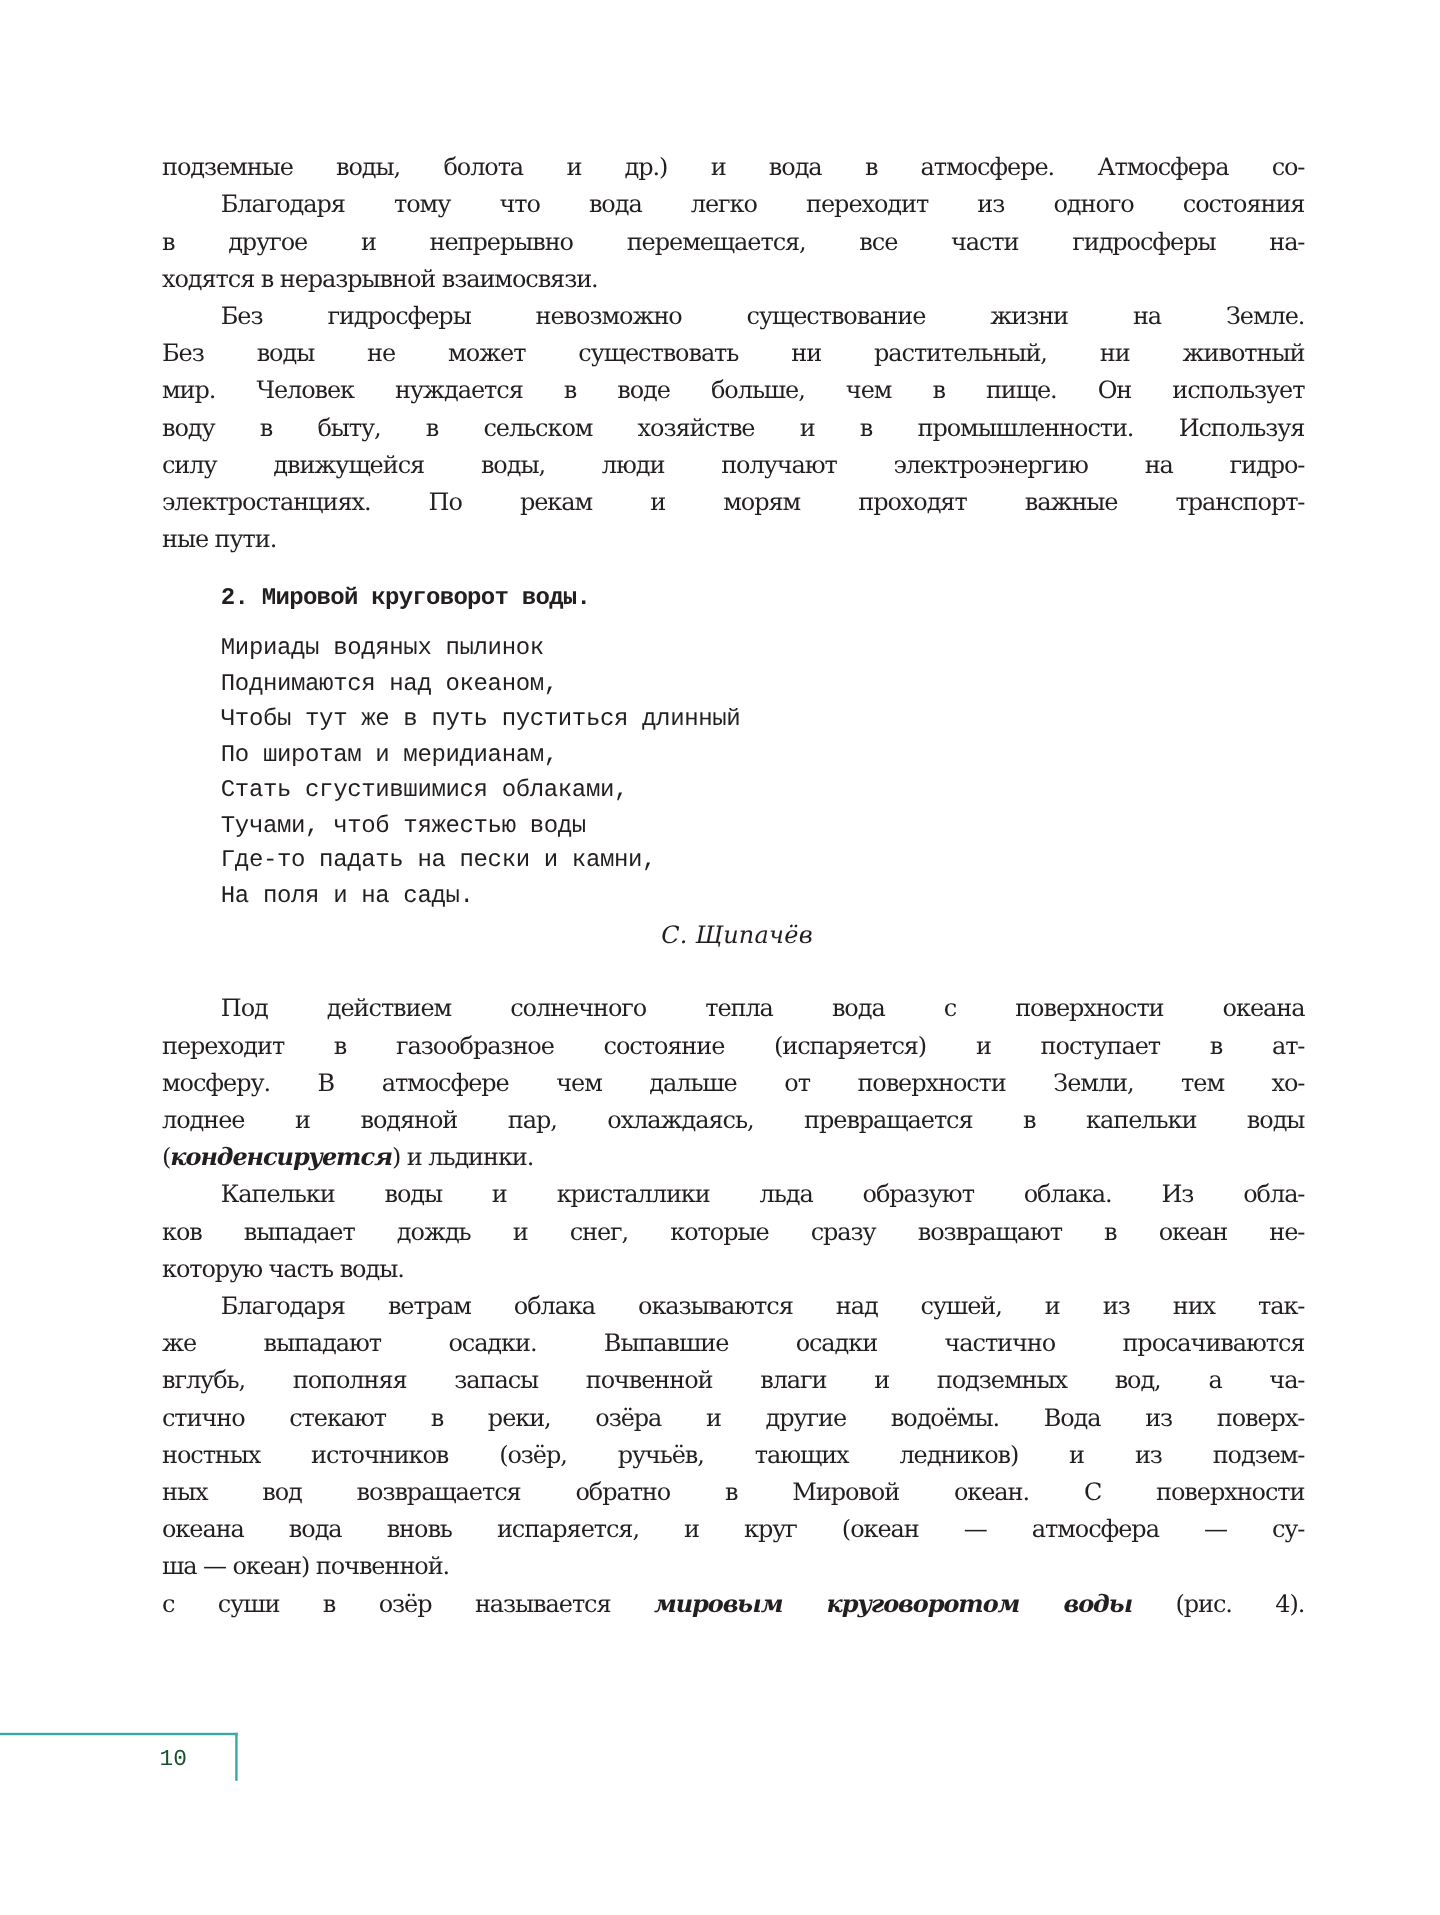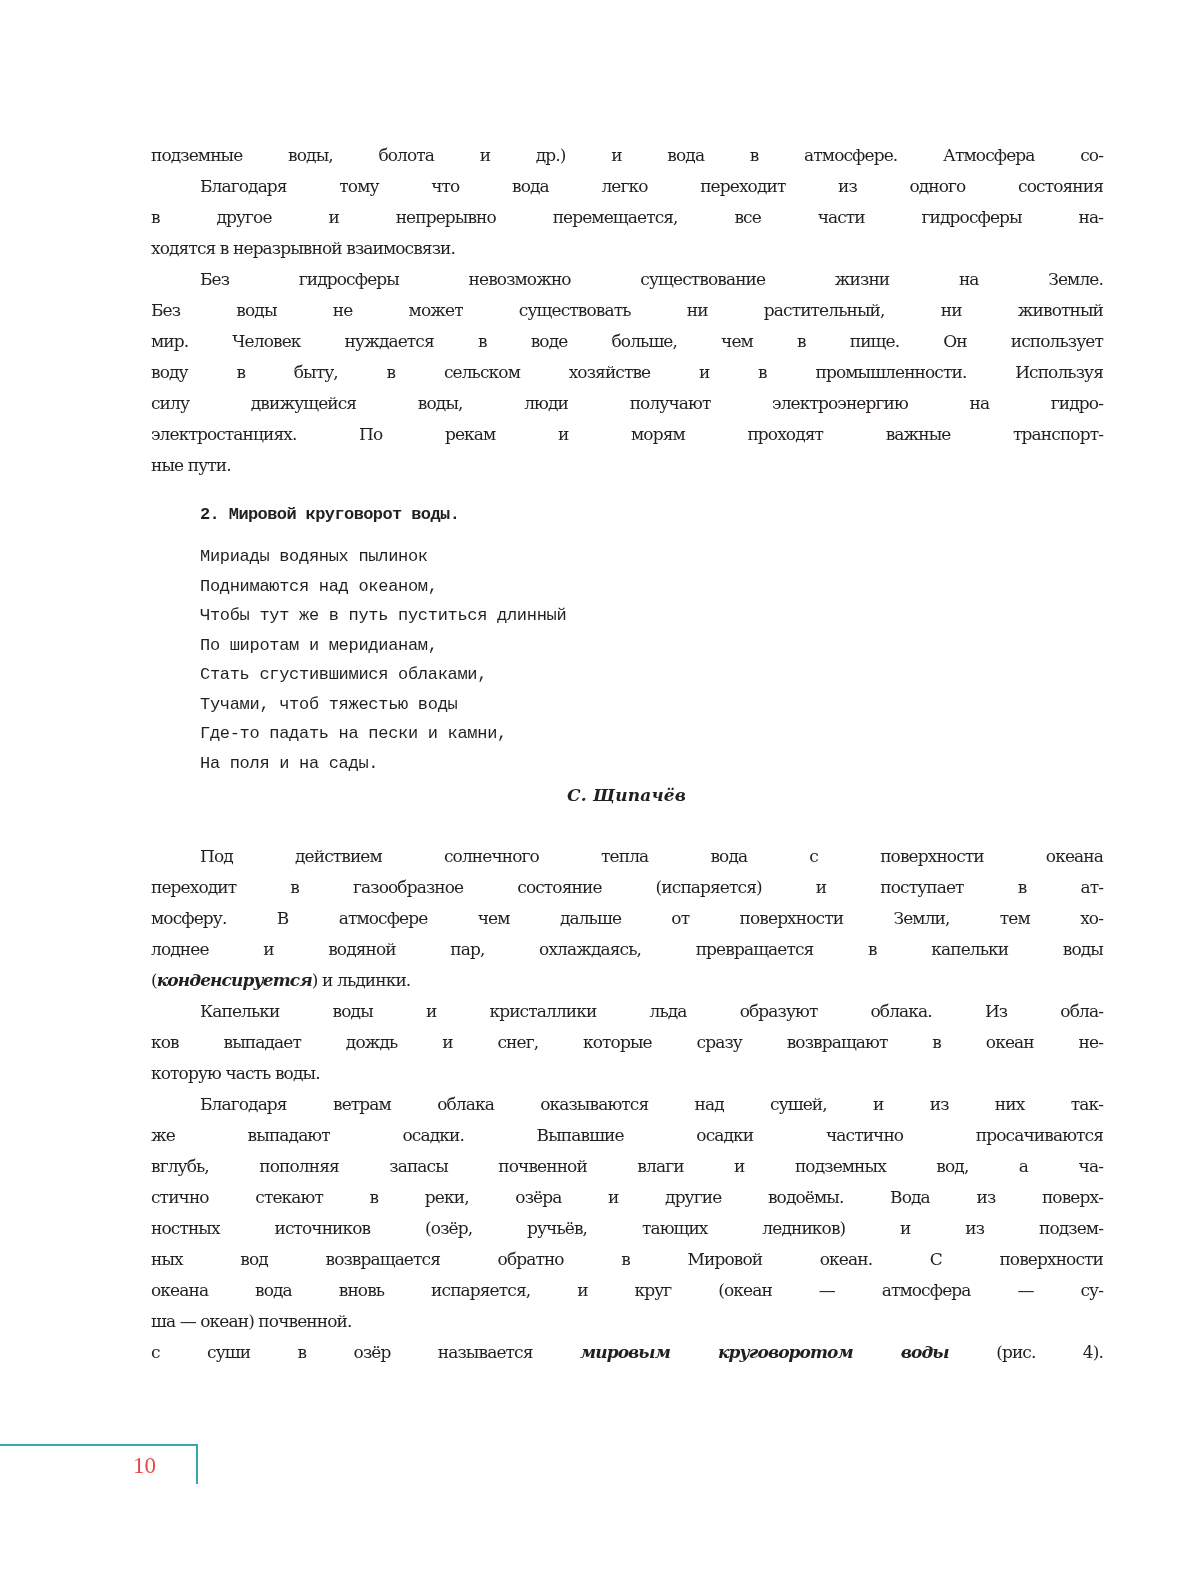--- a/index.html
+++ b/index.html
@@ -2,52 +2,52 @@
 <html><head>
 <meta charset="utf-8">
 <style>
   html, body { margin: 0; padding: 0; }
   body {
     width: 1200px; height: 1596px; background: #ffffff; position: relative;
     overflow: hidden; color: #231f20;
     font-family: "DejaVu Serif", "Liberation Serif", serif;
   }
   .page-text {
-    position: absolute; left: 135px; top: 140px; width: 952px;
-    font-size: 17px; line-height: 31px; margin-left: 16px;
+    position: absolute; left: 135px; top: 124px; width: 952px;
+    font-size: 20px; line-height: 31px;
   }
   .ln {
     display: block; white-space: nowrap; height: 31px;
     text-align: justify; text-align-last: justify;
     letter-spacing: -0.9px;
   }
   .ln.last { text-align-last: left; }
   .ln.ind { padding-left: 49px; }
   .gap-before-heading { height: 18px; }
   .heading {
     display: block; padding-left: 49px; font-weight: bold; height: 31px;
     letter-spacing: -0.6px; margin-bottom: 12px; font-family: Liberation Mono, monospace;
   }
   .poem { padding-left: 49px; font-family: Liberation Mono, monospace; }
   .poem .pl { display: block; height: 29.5px; line-height: 29.5px; letter-spacing: -0.3px; }
   .author {
     display: block; padding-left: 416px; font-style: italic; height: 31px;
-    letter-spacing: 0.2px; margin-top: 2px; font-weight: bold;
+    letter-spacing: 0.2px; margin-top: 2px;
   }
   .gap-after-poem { height: 30px; }
   .em { font-style: italic; font-weight: bold; }
   .footer-line-h {
     position: absolute; left: 0; top: 1444px; width: 198px; height: 2px; background: #3aa8a8;
   }
   .footer-line-v {
     position: absolute; left: 196px; top: 1444px; width: 2px; height: 40px; background: #3aa8a8;
   }
   .page-number {
     position: absolute; left: 133px; top: 1451px; width: 40px;
-    font-family: Liberation Serif, serif; font-size: 23px; line-height: 30px; color: #ef4444;
+    font-family: Liberation Mono, monospace; font-size: 19px; line-height: 30px; color: #14532d;
   }
 </style>
 </head>
 <body>
 
 <div class="page-text">
 
   <div>
     <span class="ln">подземные воды, болота и др.) и вода в атмосфере. Атмосфера со-</span>
   </div>

